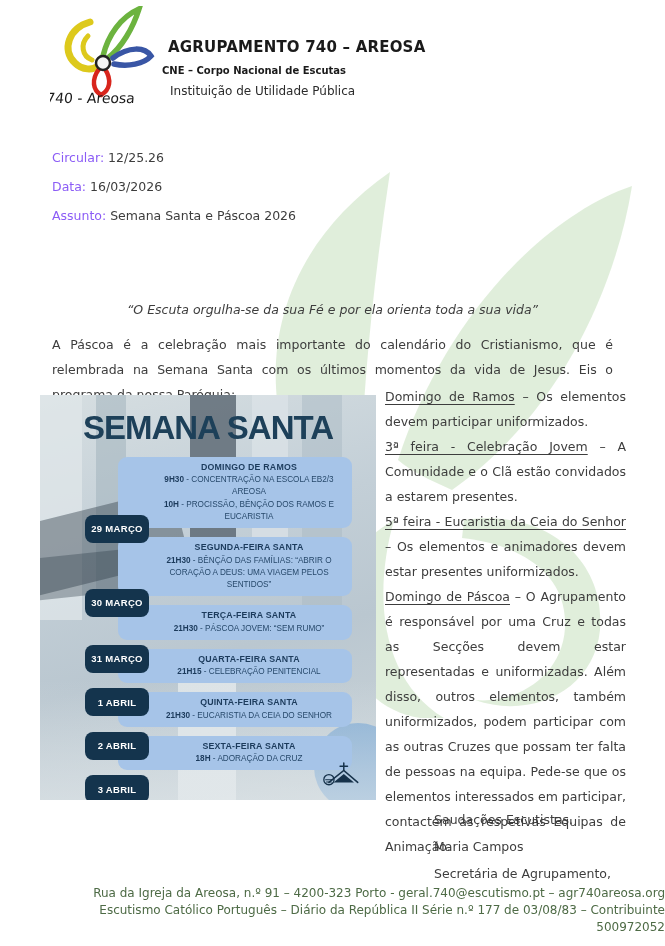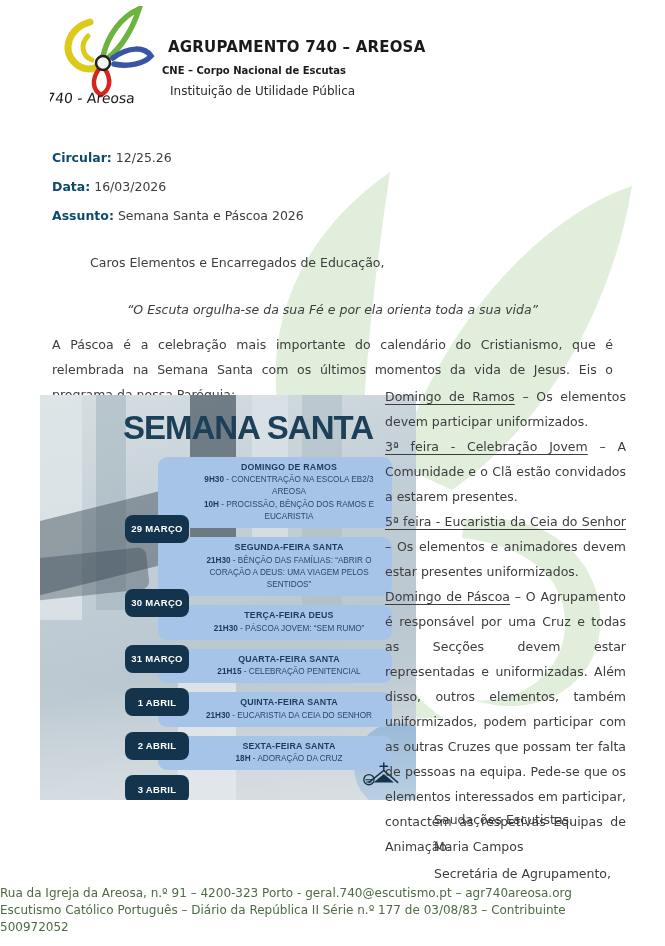--- a/index.html
+++ b/index.html
@@ -11,32 +11,32 @@
   .watermark{position:absolute;left:212px;top:158px;width:430px;height:560px;z-index:0;}
   
   .logo{position:absolute;left:50px;top:6px;width:110px;height:102px;z-index:1;}
   .org{position:absolute;left:162px;top:38px;z-index:1;color:#1a1a1a;}
   .org-name{font-size:15px;font-weight:bold;margin:0 0 9px 6px;letter-spacing:.2px;}
   .org-subtitle{font-size:10px;font-weight:bold;margin:0 0 8px 0;}
   .org-status{font-size:12px;font-weight:normal;margin:8px;color:#2b2b2b;}
   
   .meta{position:absolute;left:52px;top:150px;z-index:1;font-size:12.5px;}
   .meta-row{margin-bottom:14px;}
-  .meta-label{font-weight:bold;color:#0c4a6e;}
+  .meta-label{font-weight:normal;color:#8b5cf6;}
   .meta-value{color:#3d3d3d;}
   
   .salutation{position:absolute;left:90px;top:255px;z-index:1;font-size:12.5px;margin:0;}
   .quote{position:absolute;left:0;top:302px;width:100%;text-align:center;z-index:1;
          font-size:12.5px;font-style:italic;margin:0;}
   .intro{position:absolute;left:52px;top:332px;width:561px;z-index:1;font-size:12.5px;
          line-height:25px;text-align:justify;margin:0;}
   
   .poster{position:absolute;left:40px;top:395px;width:336px;height:405px;z-index:1;
           overflow:hidden;background:linear-gradient(165deg,#d6dee1 0%,#c3cfd7 35%,#bac7d0 62%,#ccd5d9 100%);
-          font-family:"Liberation Sans",sans-serif;padding-left:40px;}
+          font-family:"Liberation Sans",sans-serif;}
   .ph{position:absolute;z-index:0;}
   .ph1{left:0;top:0;width:42px;height:225px;background:#e0e7ea;opacity:.75;}
   .ph2{left:56px;top:0;width:30px;height:215px;background:#9eb0ba;opacity:.5;}
   .ph3{left:150px;top:0;width:46px;height:170px;background:#57646f;opacity:.8;}
   .ph4{left:212px;top:0;width:36px;height:200px;background:#dde4e8;opacity:.7;}
   .ph5{left:262px;top:0;width:40px;height:235px;background:#a9bac4;opacity:.5;}
   .ph6{left:-22px;top:112px;width:165px;height:72px;background:#3a4853;opacity:.45;
        transform:rotate(-14deg);border-radius:10px;}
   .ph7{left:-12px;top:158px;width:120px;height:42px;background:#2e3c47;opacity:.35;
        transform:rotate(-6deg);border-radius:8px;}
@@ -60,21 +60,21 @@
   .event-line b{color:#1c3b5c;}
   .church{position:absolute;right:16px;bottom:12px;z-index:2;width:38px;height:26px;}
   
   .notes{position:absolute;left:385px;top:384px;width:241px;z-index:1;font-size:12.5px;
          line-height:25px;text-align:justify;}
   .notes p{margin:0;}
   .notes u{text-underline-offset:3px;}
   
   .signature{position:absolute;right:54px;top:806px;z-index:1;font-size:12.5px;
              line-height:27px;text-align:left;}
-  .footer{position:absolute;left:0;top:885px;width:100%;z-index:1;text-align:left;
+  .footer{position:absolute;left:0;top:885px;width:100%;z-index:1;text-align:right;
           font-size:12px;line-height:17px;color:#4e6b46;}
 </style>
 </head>
 <body>
 
 <div class="page">
 
   <svg class="watermark" viewBox="0 0 430 560" aria-hidden="true">
     <g fill="#86bc74" fill-opacity="0.26">
       <path d="M95,340 C38,230 55,100 178,14 C162,120 150,232 148,336 C130,346 108,348 95,340 Z"></path>
@@ -110,21 +110,20 @@
     <div class="meta-row">
       <span class="meta-label">Data:</span>
       <span class="meta-value">16/03/2026</span>
     </div>
     <div class="meta-row">
       <span class="meta-label">Assunto:</span>
       <span class="meta-value">Semana Santa e Páscoa 2026</span>
     </div>
   </section>
 
-  <p class="salutation">Caros Elementos e Encarregados de Educação,</p>
   <p class="quote">“O Escuta orgulha-se da sua Fé e por ela orienta toda a sua vida”</p>
   <p class="intro">A Páscoa é a celebração mais importante do calendário do Cristianismo, que é relembrada na Semana Santa com os últimos momentos da vida de Jesus. Eis o programa da nossa Paróquia:</p>
 
   <div class="poster">
     <div class="ph ph1"></div>
     <div class="ph ph2"></div>
     <div class="ph ph3"></div>
     <div class="ph ph4"></div>
     <div class="ph ph5"></div>
     <div class="ph ph6"></div>
@@ -145,21 +144,21 @@
         </div>
         <div class="row">
           <div class="bar">
             <div class="event-title">SEGUNDA-FEIRA SANTA</div>
             <div class="event-line"><b>21H30 </b><span>- BÊNÇÃO DAS FAMÍLIAS: “ABRIR O CORAÇÃO A DEUS: UMA VIAGEM PELOS SENTIDOS”</span></div>
           </div>
           <div class="date-pill">30 MARÇO</div>
         </div>
         <div class="row">
           <div class="bar">
-            <div class="event-title">TERÇA-FEIRA DEUS</div>
+            <div class="event-title">TERÇA-FEIRA SANTA</div>
             <div class="event-line"><b>21H30 </b><span>- PÁSCOA JOVEM: “SEM RUMO”</span></div>
           </div>
           <div class="date-pill">31 MARÇO</div>
         </div>
         <div class="row">
           <div class="bar">
             <div class="event-title">QUARTA-FEIRA SANTA</div>
             <div class="event-line"><b>21H15 </b><span>- CELEBRAÇÃO PENITENCIAL</span></div>
           </div>
           <div class="date-pill">1 ABRIL</div>

